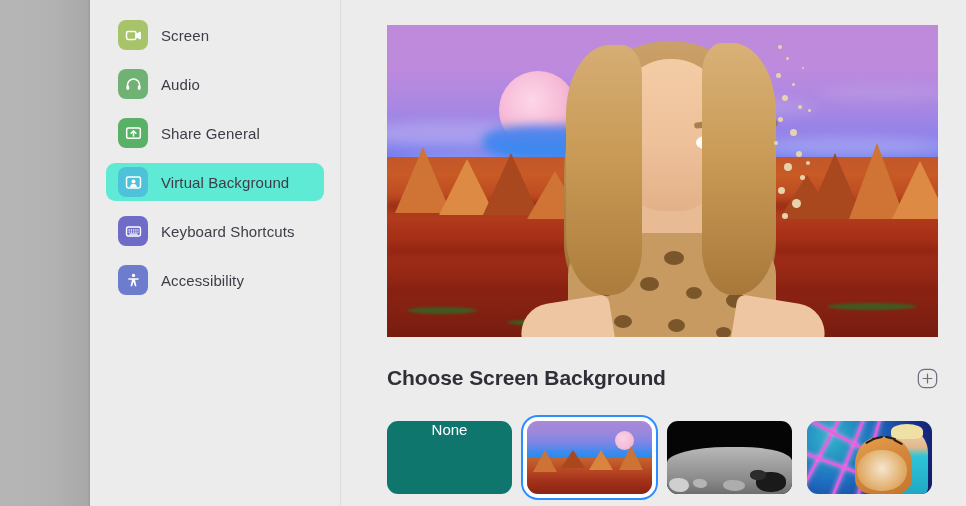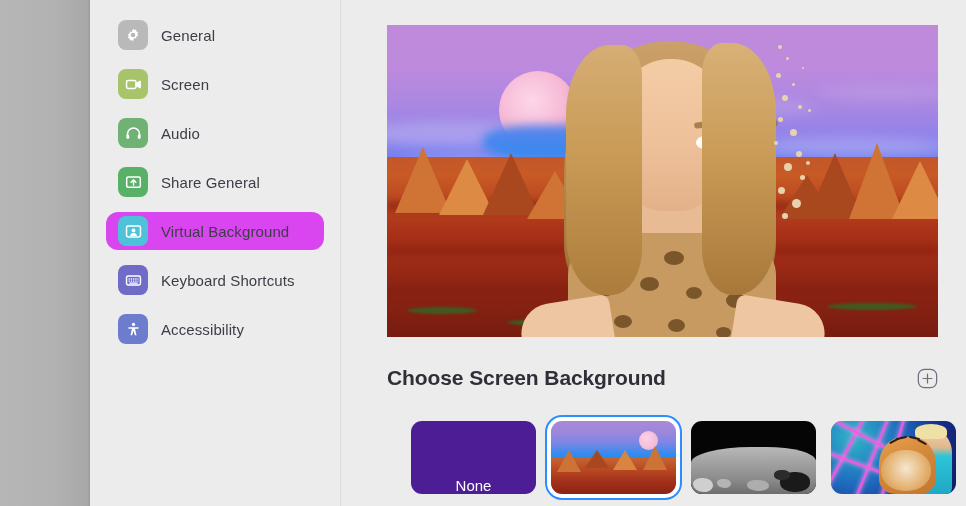--- a/index.html
+++ b/index.html
@@ -25,21 +25,21 @@
   }
   .nav-list { position: absolute; left: 0; top: 16px; width: 100%; }
   .nav-item {
     position: relative;
     display: flex; align-items: center;
     height: 38px; margin: 0 16px 11px 16px;
     padding-left: 12px;
     border-radius: 9px;
     cursor: default;
   }
-  .nav-item.selected { background: #d946ef; border-radius: 12px; }
+  .nav-item.selected { background: #5eead4; }
   .nav-icon {
     width: 30px; height: 30px; border-radius: 8px;
     flex: 0 0 30px;
     display: flex; align-items: center; justify-content: center;
   }
   .nav-icon svg { display: block; }
   .nav-label {
     margin-left: 13px;
     font-size: 15px;
     color: #3d3d48;
@@ -227,22 +227,22 @@
     flex: 0 0 125px;
   }
   .thumb-wrap { position: relative; padding: 0; }
   .thumb-wrap.selected {
     padding: 4px; margin: -4px;
     border-radius: 15px;
     background: #ffffff;
     box-shadow: 0 0 0 2px #2d8cff;
   }
   .thumb-none {
-    background: #4c1d95;
-    display: flex; align-items: flex-end; justify-content: center; margin-left: 24px;
+    background: #0f766e;
+    display: flex; align-items: flex-start; justify-content: center;
   }
   .thumb-none span { color: #fff; font-size: 15px; }
 
   
   .t-sky {
     position: absolute; left:0; right:0; top:0; height: 55%;
     background: linear-gradient(180deg,#a98ad6 0%,#9a87dd 30%,#7c85e6 55%,#3a8bee 80%,#1e8bea 100%);
   }
   .t-moon {
     position: absolute; left: 70%; top: 14%;
@@ -309,29 +309,20 @@
 </head>
 <body>
 
 <div id="app">
 
   <div class="desktop-strip"></div>
 
   <div class="sidebar">
     <div class="nav-list">
 
-      <div class="nav-item">
-        <span class="nav-icon" style="background:#b9b9b9">
-          <svg width="18" height="18" viewBox="0 0 24 24" fill="#fff">
-            <path d="M12 3.2l1.5 2.1 2.5-.5.6 2.5 2.3 1.1-1.2 2.3 1.2 2.3-2.3 1.1-.6 2.5-2.5-.5L12 20.8l-1.5-2.1-2.5.5-.6-2.5L5.1 15.6l1.2-2.3-1.2-2.3 2.3-1.1.6-2.5 2.5.5z"></path>
-            <circle cx="12" cy="12" r="3.1" fill="#b9b9b9"></circle>
-          </svg>
-        </span>
-        <span class="nav-label">General</span>
-      </div>
 
       <div class="nav-item">
         <span class="nav-icon" style="background:#a8c46a">
           <svg width="19" height="19" viewBox="0 0 24 24" fill="none" stroke="#fff" stroke-width="1.9" stroke-linejoin="round">
             <rect x="3.2" y="7" width="12" height="10" rx="2.2"></rect>
             <path d="M15.2 11l5.2-3v8l-5.2-3z" fill="#fff"></path>
           </svg>
         </span>
         <span class="nav-label">Screen</span>
       </div>

